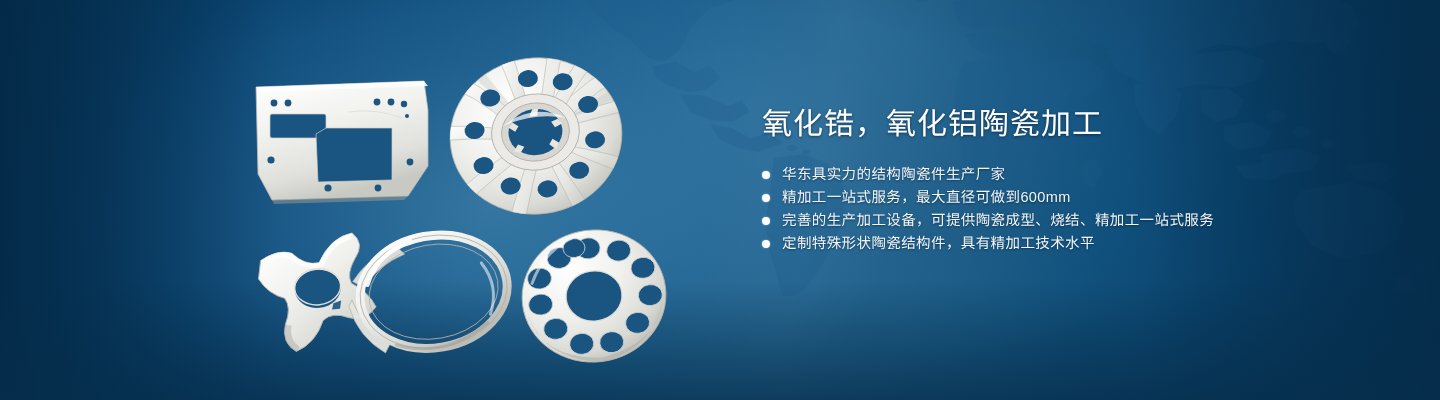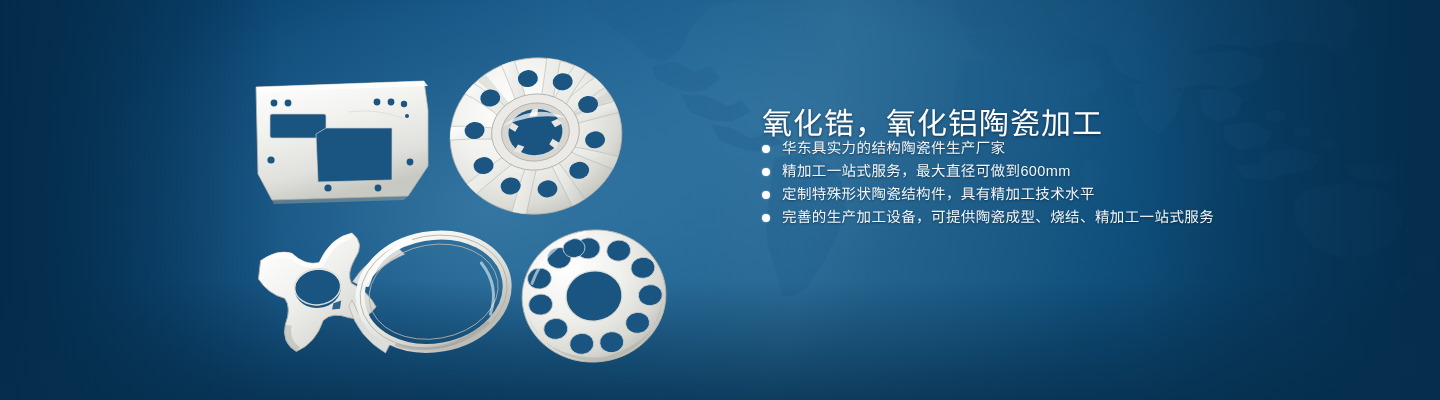--- a/index.html
+++ b/index.html
@@ -99,21 +99,21 @@
   }
   .headline{
     font-size:30px;
     line-height:1.18;
     letter-spacing:1px;
     color:#ffffff;
     font-weight:400;
     text-shadow:0 1px 3px rgba(0,14,30,.55);
     white-space:nowrap;
   }
-  .bullets{ list-style:none; }
+  .bullets{ list-style:none; margin-top:26px; }
   .bullet{
     display:flex;
     align-items:center;
     margin-bottom:8px;
     white-space:nowrap;
   }
   .bullet-dot{
     flex:0 0 auto;
     width:8px; height:8px;
     border-radius:50%;
@@ -429,22 +429,22 @@
       <li class="bullet">
         <span class="bullet-dot"></span>
         <span class="bullet-text">华东具实力的结构陶瓷件生产厂家</span>
       </li>
       <li class="bullet">
         <span class="bullet-dot"></span>
         <span class="bullet-text">精加工一站式服务，最大直径可做到600mm</span>
       </li>
       <li class="bullet">
         <span class="bullet-dot"></span>
-        <span class="bullet-text">定制特殊形状陶瓷结构件，具有精加工技术水平</span>
+        <span class="bullet-text">完善的生产加工设备，可提供陶瓷成型、烧结、精加工一站式服务</span>
       </li>
       <li class="bullet">
         <span class="bullet-dot"></span>
-        <span class="bullet-text">完善的生产加工设备，可提供陶瓷成型、烧结、精加工一站式服务</span>
+        <span class="bullet-text">定制特殊形状陶瓷结构件，具有精加工技术水平</span>
       </li>
     </ul>
   </div>
 
 </div>
 
 </body></html>

